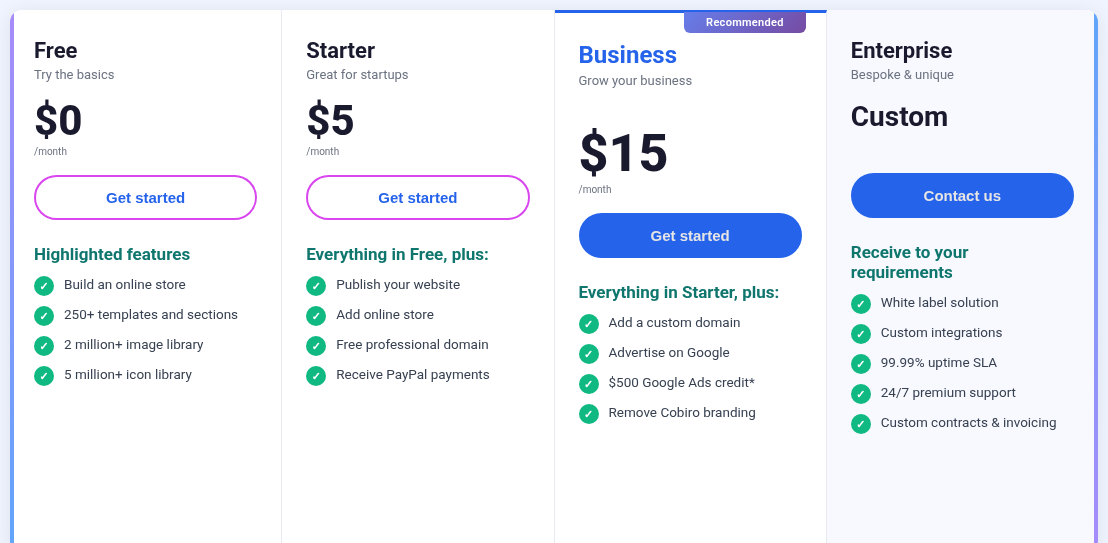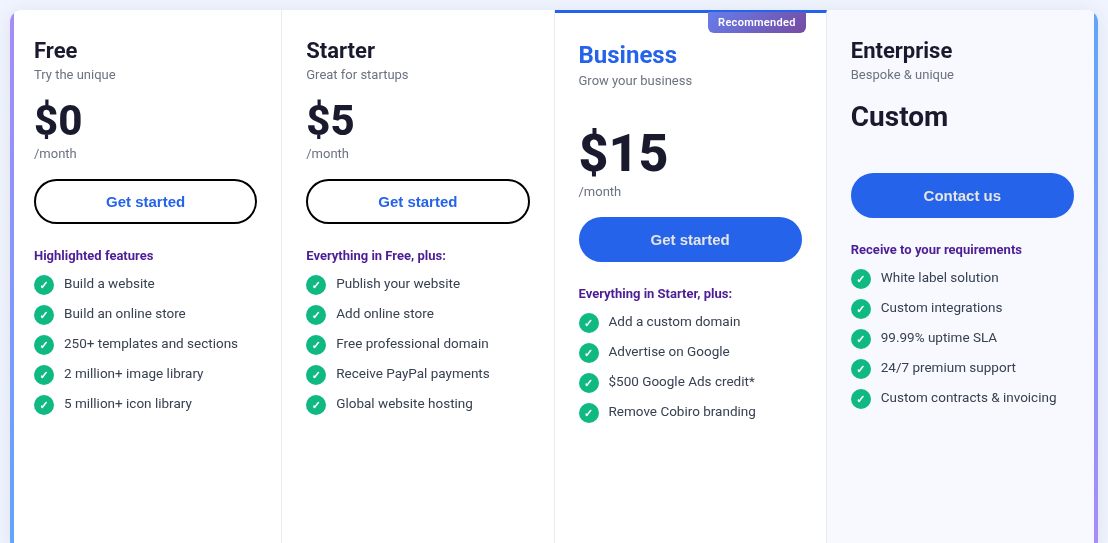--- a/index.html
+++ b/index.html
@@ -40,21 +40,21 @@
       background: #f8f9ff;
     }
     .recommended-badge {
       position: absolute;
       top: -1px;
       right: 20px;
       background: linear-gradient(135deg, #667eea, #764ba2);
       color: white;
       font-size: 11px;
       font-weight: 600;
-      padding: 4px 10px;
+      padding: 4px 22px;
       border-radius: 0 0 6px 6px;
       letter-spacing: 0.3px;
     }
     .plan-name {
       font-size: 22px;
       font-weight: 700;
       color: #1a1a2e;
       margin-bottom: 4px;
     }
     .plan-name.business {
@@ -77,56 +77,56 @@
       font-weight: 800;
       color: #1a1a2e;
       line-height: 1;
     }
     .price-amount.business {
       font-size: 52px;
       color: #1a1a2e;
       margin-top: 22px;
     }
     .price-period {
-      font-size: 13px;
+      font-size: 10px;
       color: #6b7280;
       margin-bottom: 18px;
     }
     .custom-price {
       font-size: 28px;
       font-weight: 700;
       color: #1a1a2e;
       margin-bottom: 40px;
     }
     .btn {
       display: block;
       width: 100%;
       padding: 12px;
       border-radius: 30px;
       font-size: 15px;
       font-weight: 600;
       cursor: pointer;
       text-align: center;
       margin-bottom: 24px;
-      border: 2px solid #000000;
+      border: 2px solid #d946ef;
       transition: all 0.2s;
     }
     .btn-outline {
       background: white;
       color: #2563eb;
     }
     .btn-primary {
       background: #2563eb;
       color: #e5e5e5;
       border-color: #2563eb;
     }
     .features-header {
-      font-size: 13px;
-      font-weight: 700;
-      color: #4c1d95;
+      font-size: 17px;
+      font-weight: 700;
+      color: #0f766e;
       margin-bottom: 12px;
     }
     .feature-item {
       display: flex;
       align-items: flex-start;
       gap: 10px;
       margin-bottom: 10px;
       font-size: 13.5px;
       color: #374151;
     }
@@ -165,31 +165,27 @@
     }
   </style>
 </head>
 <body>
 
 <div class="pricing-container">
 
   <div class="plan-card" style="position:relative;">
     <div class="left-accent"></div>
     <div class="plan-name">Free</div>
-    <div class="plan-tagline">Try the unique</div>
+    <div class="plan-tagline">Try the basics</div>
     <div class="price-row">
       <div class="price-amount">$0</div>
     </div>
     <div class="price-period">/month</div>
     <button class="btn btn-outline">Get started</button>
     <div class="features-header">Highlighted features</div>
-    <div class="feature-item">
-      <div class="check-icon"></div>
-      <span>Build a website</span>
-    </div>
     <div class="feature-item">
       <div class="check-icon"></div>
       <span>Build an online store</span>
     </div>
     <div class="feature-item">
       <div class="check-icon"></div>
       <span>250+ templates and sections</span>
     </div>
     <div class="feature-item">
       <div class="check-icon"></div>
@@ -218,24 +214,20 @@
       <div class="check-icon"></div>
       <span>Add online store</span>
     </div>
     <div class="feature-item">
       <div class="check-icon"></div>
       <span>Free professional domain</span>
     </div>
     <div class="feature-item">
       <div class="check-icon"></div>
       <span>Receive PayPal payments</span>
-    </div>
-    <div class="feature-item">
-      <div class="check-icon"></div>
-      <span>Global website hosting</span>
     </div>
   </div>
 
   <div class="plan-card business" style="position:relative;">
     <div class="recommended-badge">Recommended</div>
     <div class="plan-name business">Business</div>
     <div class="plan-tagline">Grow your business</div>
     <div class="price-row">
       <div class="price-amount business">$15</div>
     </div>

